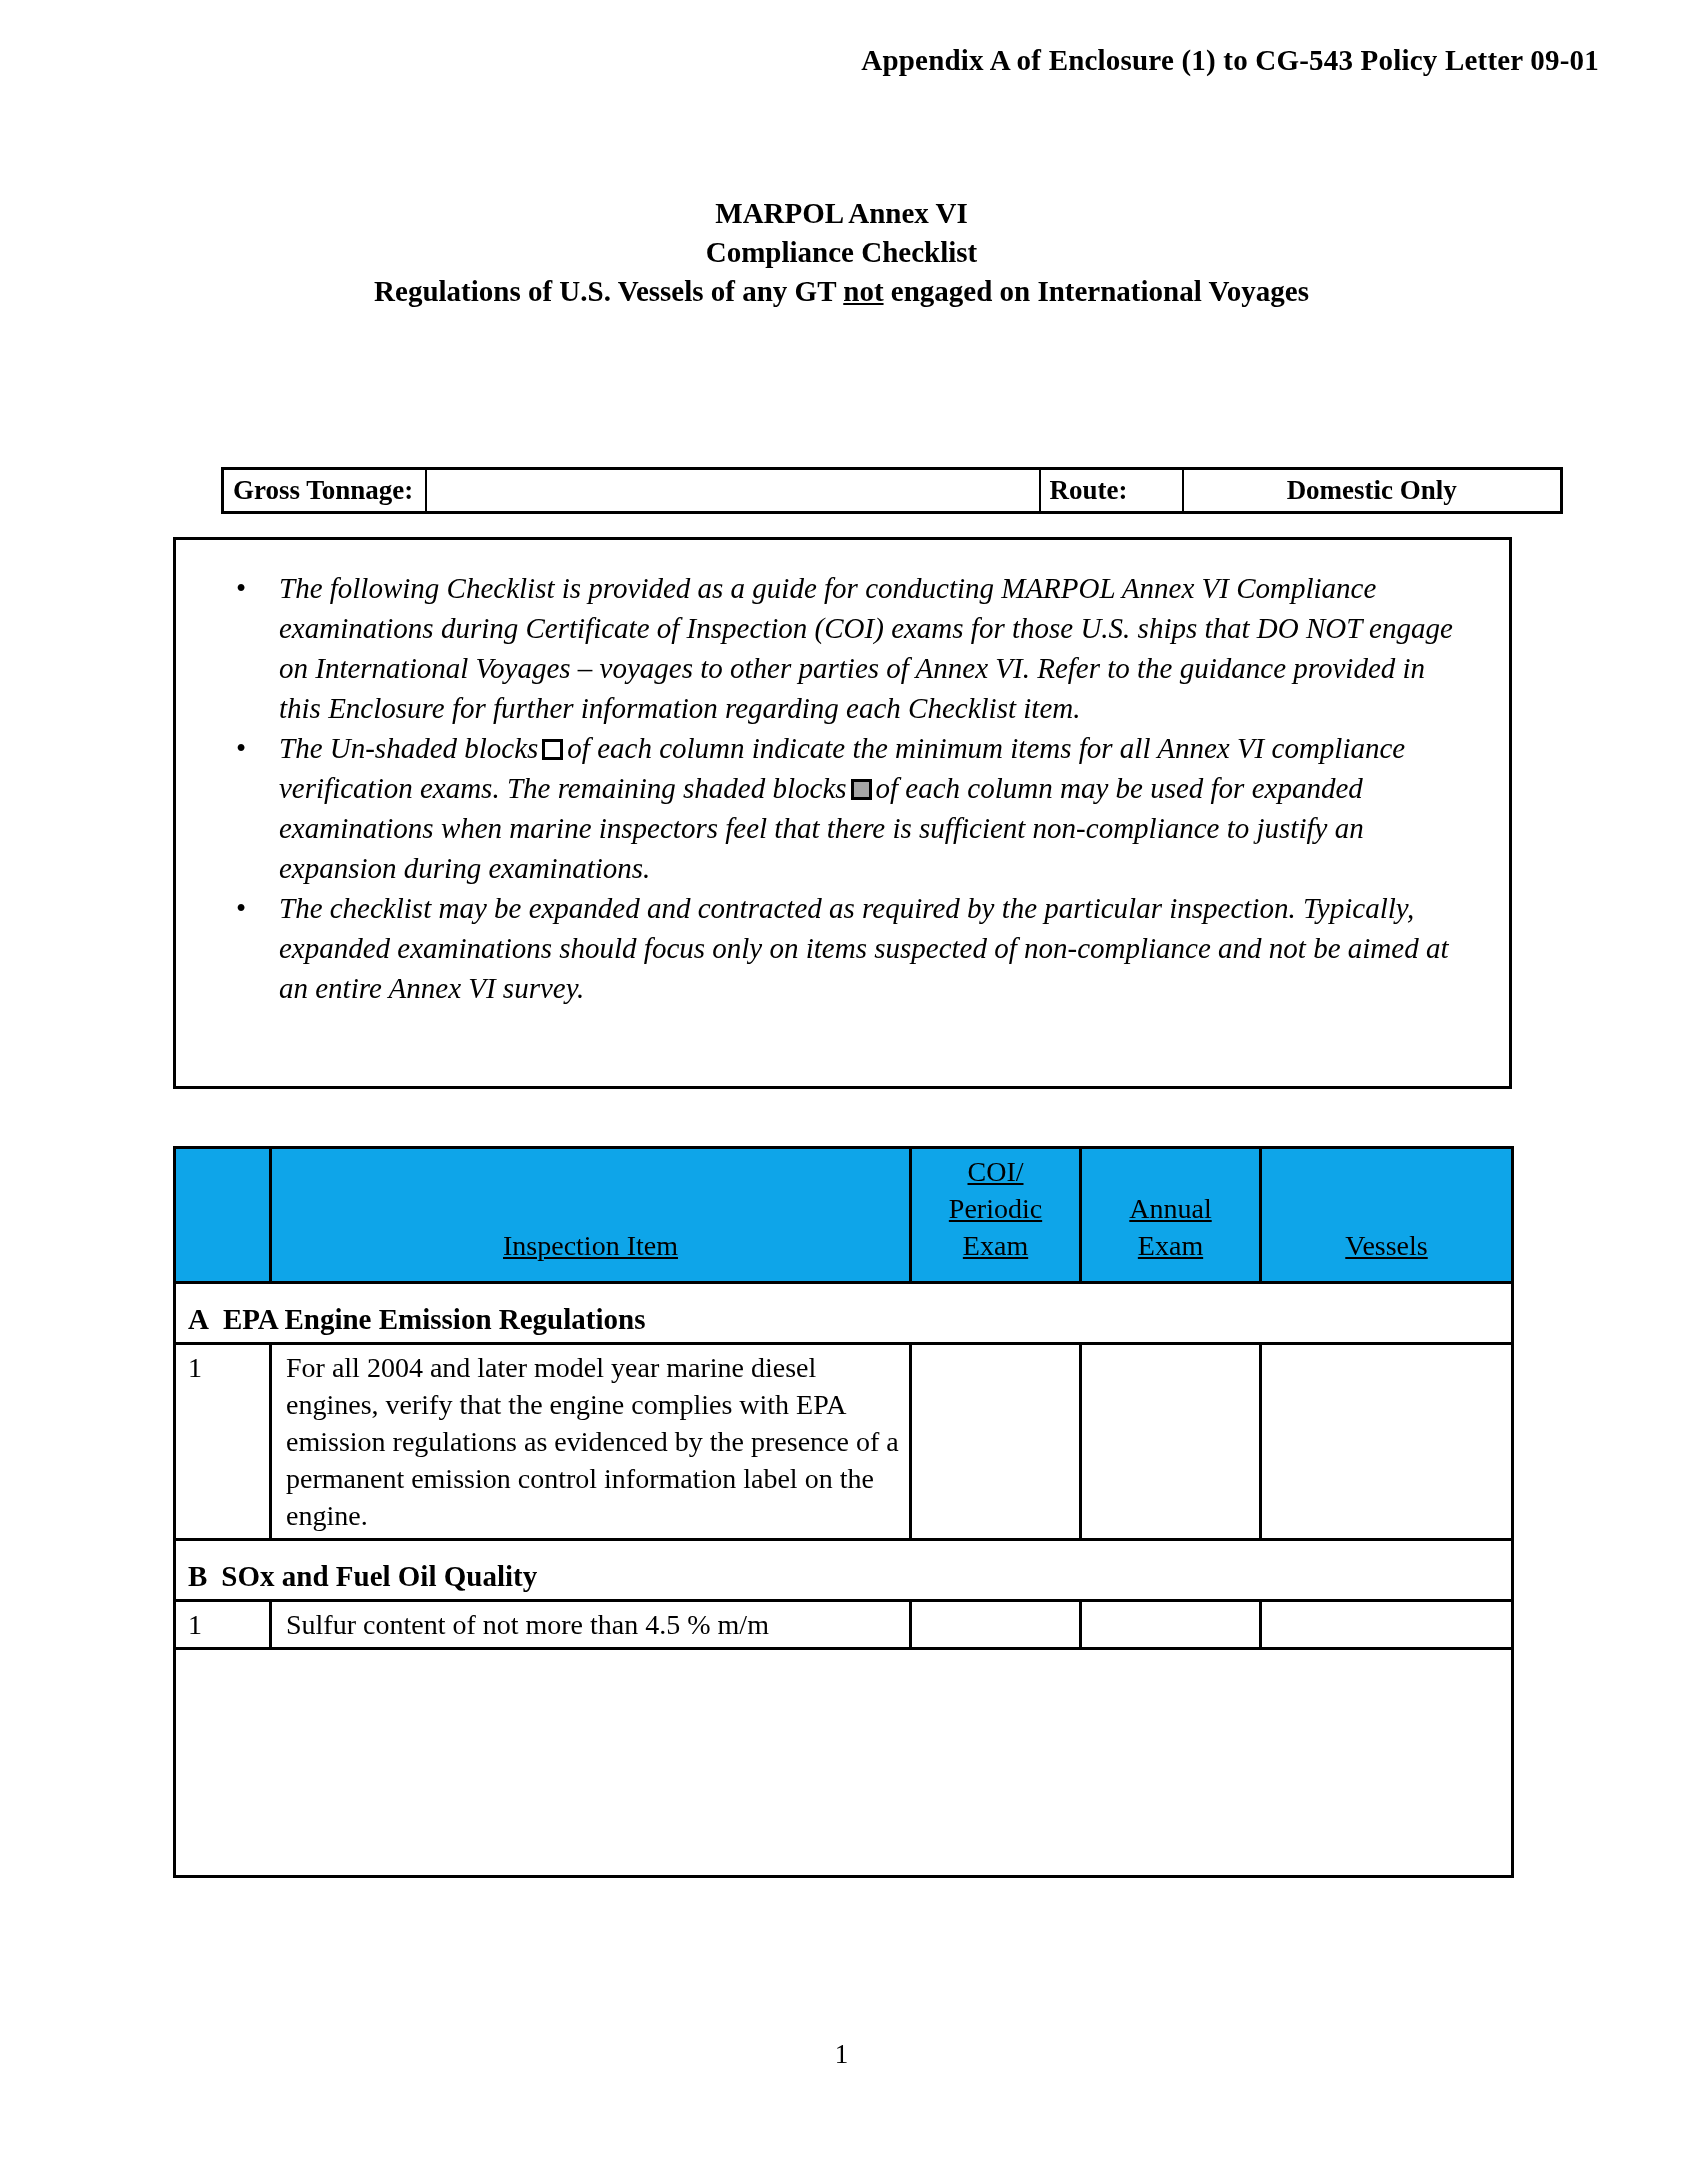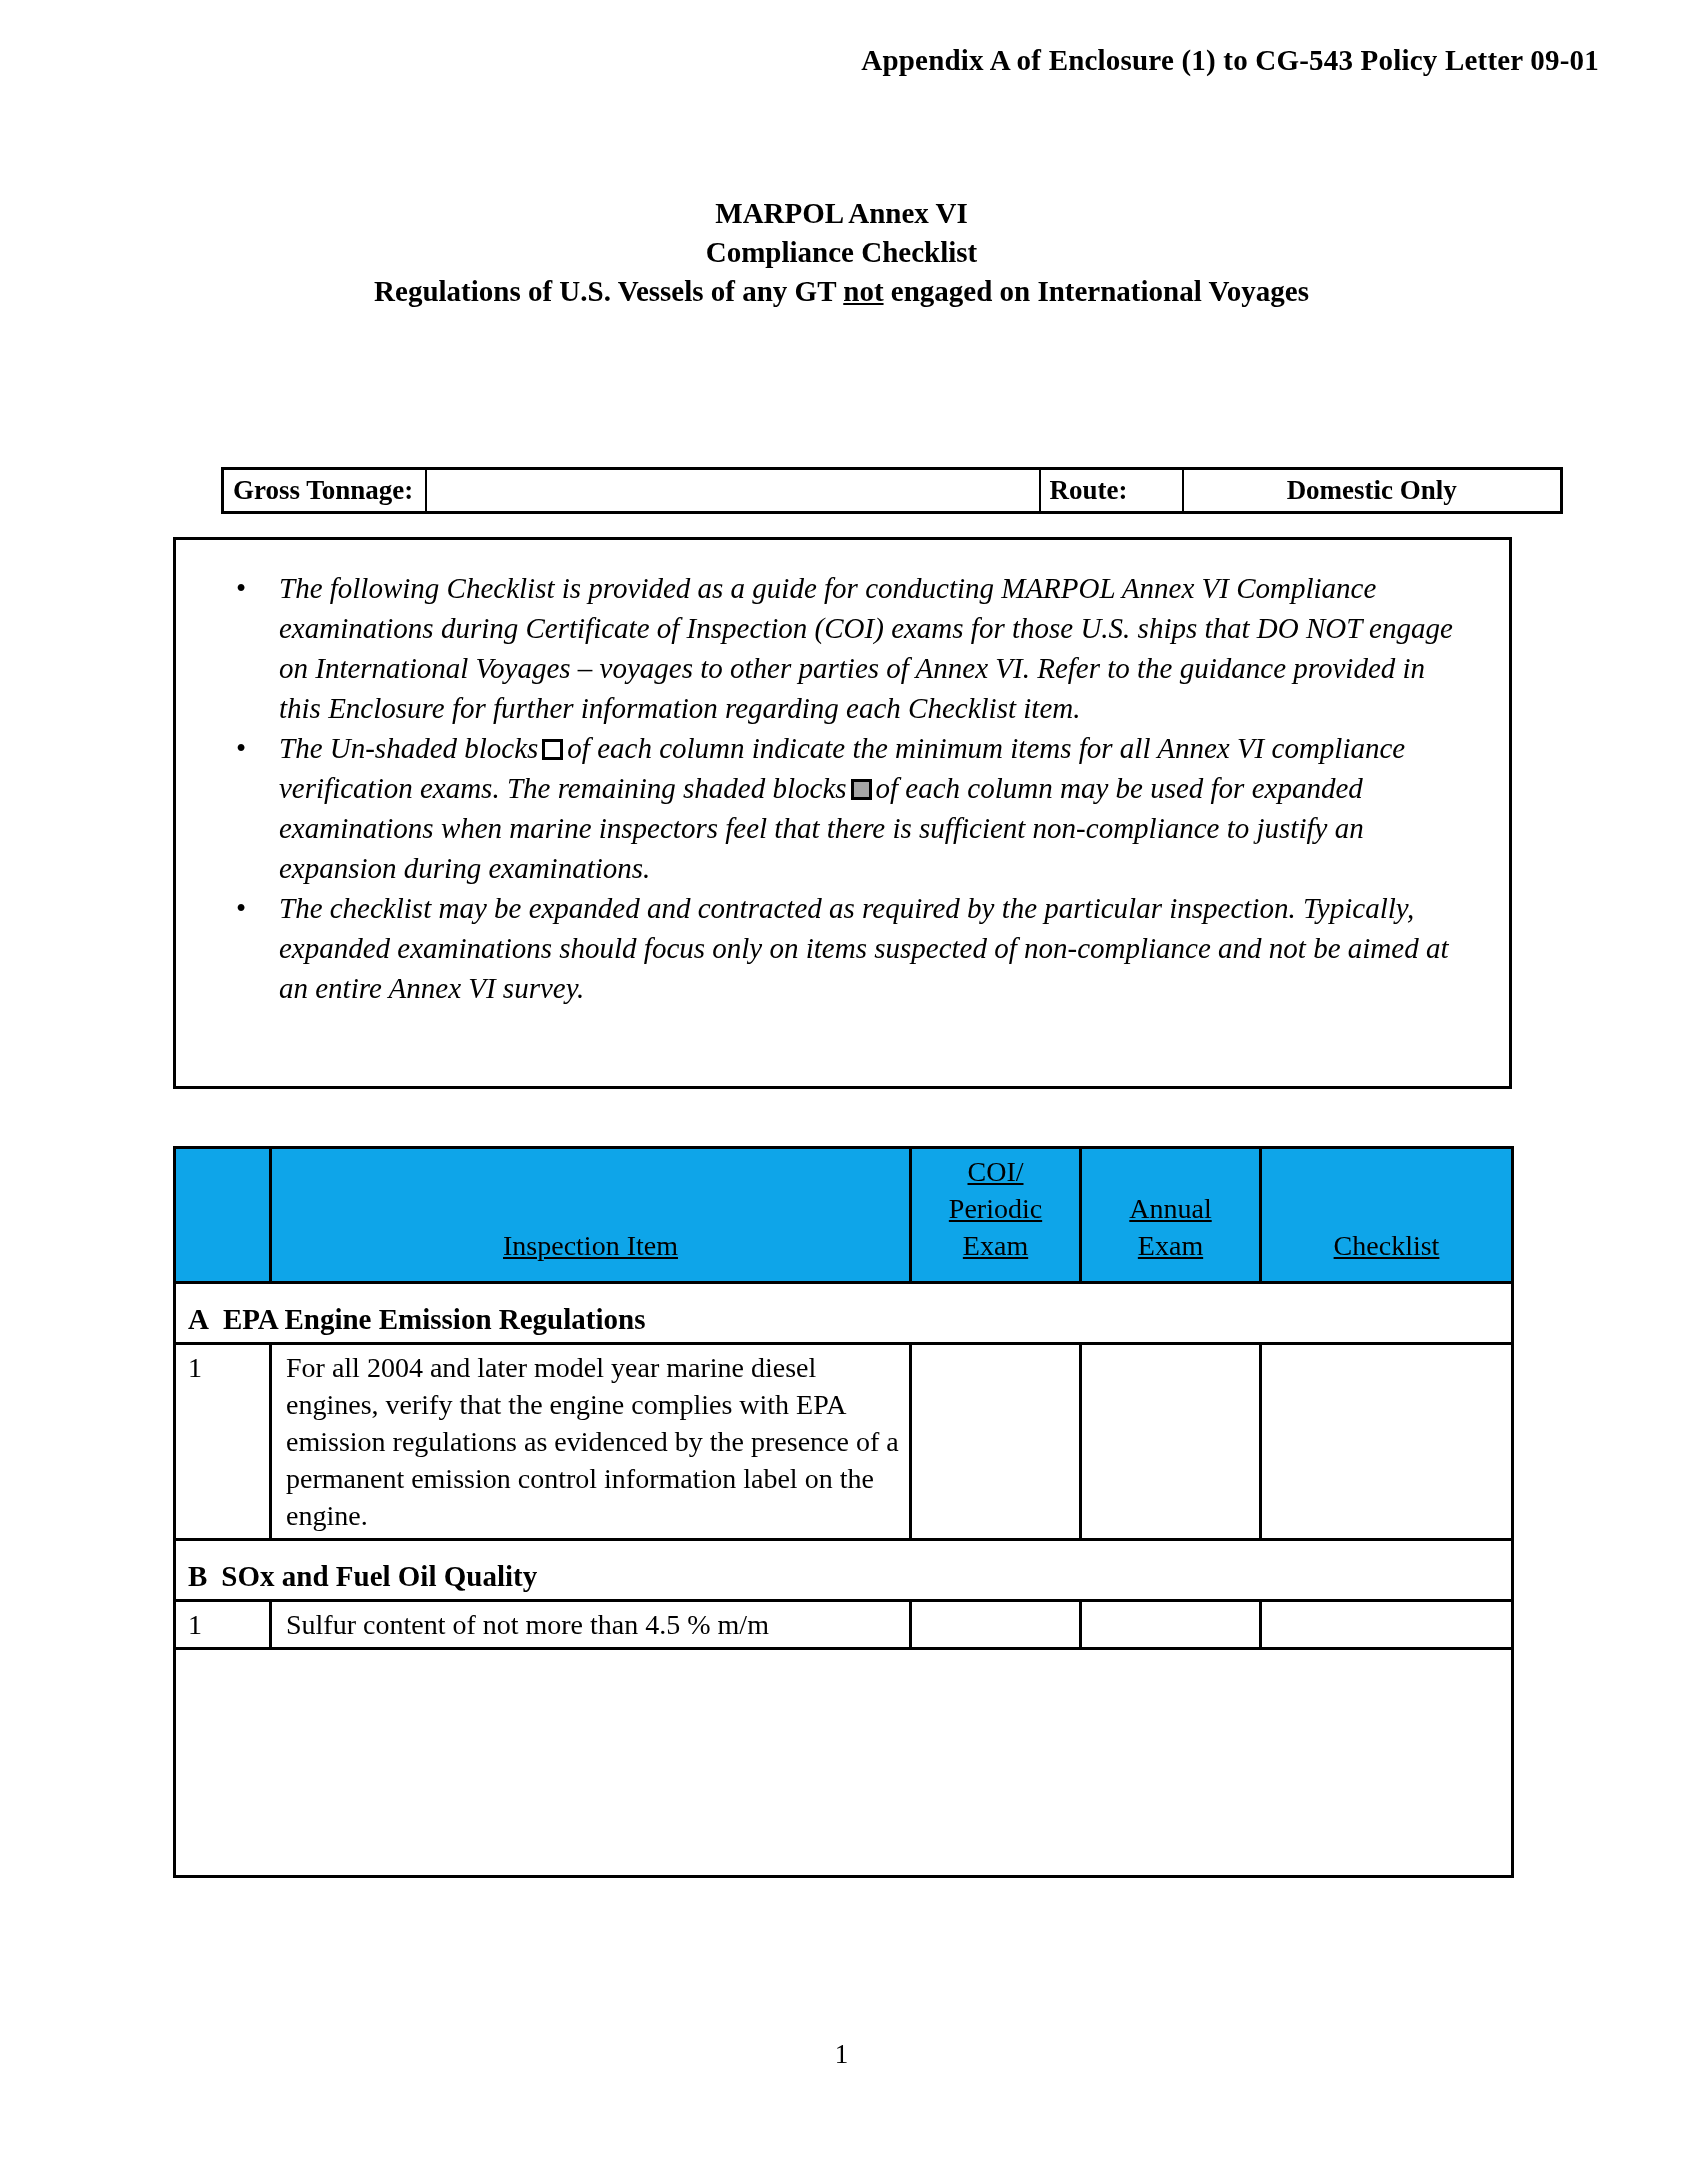--- a/index.html
+++ b/index.html
@@ -251,21 +251,21 @@
         <td>
           <span class="hdr">COI/</span>
           <span class="hdr">Periodic</span>
           <span class="hdr">Exam</span>
         </td>
         <td>
           <span class="hdr">Annual</span>
           <span class="hdr">Exam</span>
         </td>
         <td>
-          <span class="hdr">Checklist</span>
+          <span class="hdr">Vessels</span>
         </td>
       </tr>
 
       <tr class="section">
         <td colspan="5"><span class="sec-letter">A</span><span>EPA Engine Emission Regulations</span></td>
       </tr>
       <tr class="item">
         <td class="num">1</td>
         <td class="desc">For all 2004 and later model year marine diesel engines, verify that the engine complies with EPA emission regulations as evidenced by the presence of a permanent emission control information label on the engine.</td>
         <td></td>

